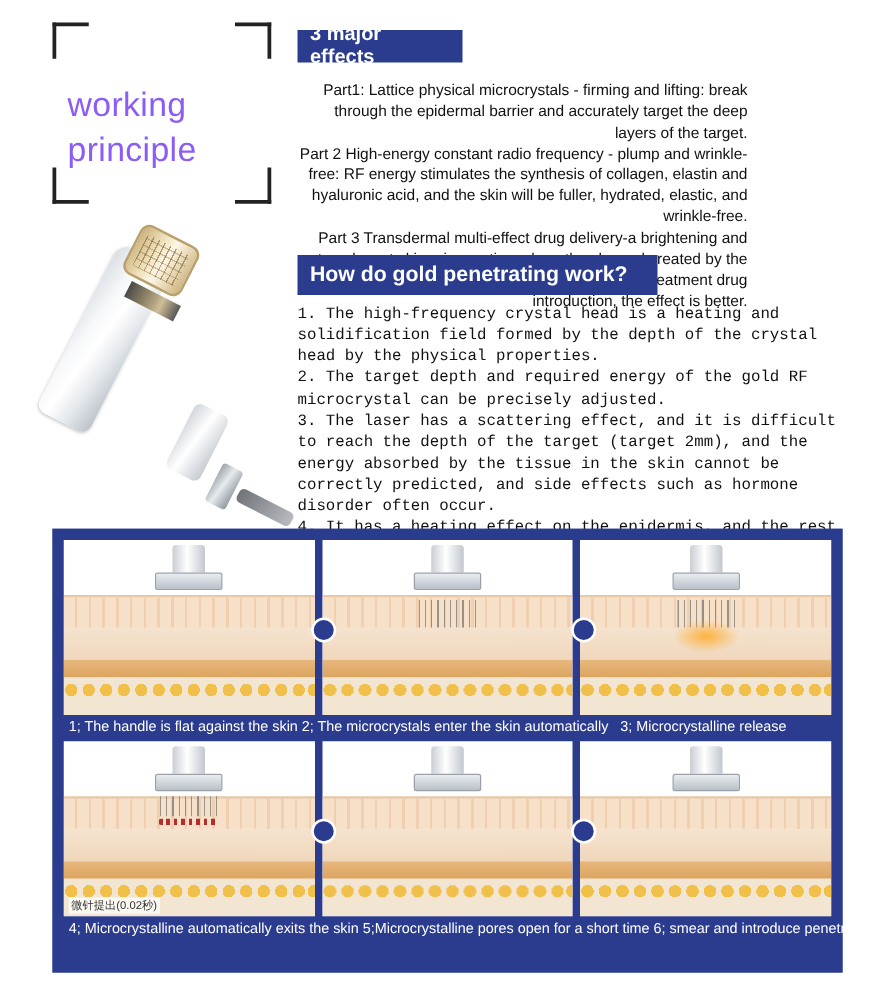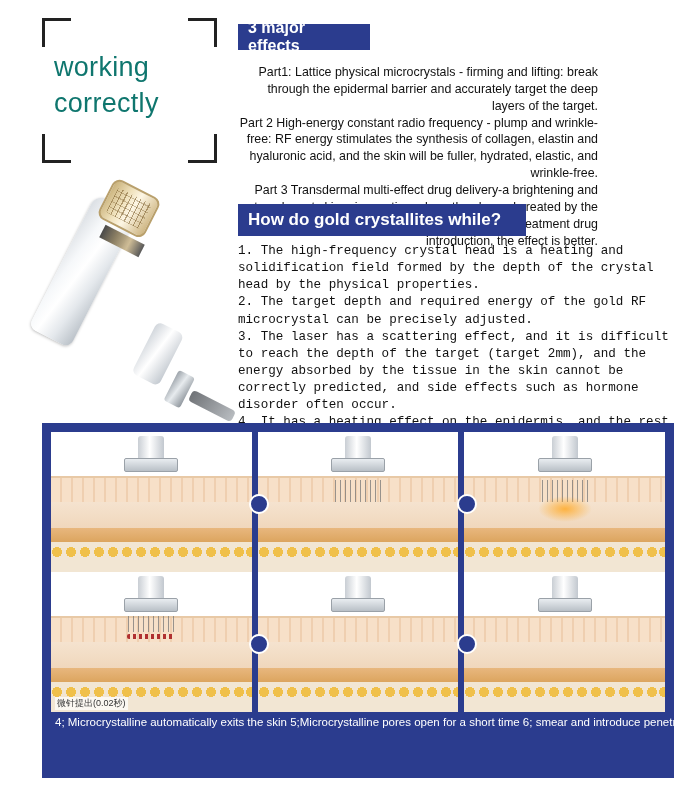--- a/index.html
+++ b/index.html
@@ -37,25 +37,25 @@
     border-style: solid;
     border-width: 0;
   }
   .corner.tl { left: 0; top: 0; border-left-width: 3px; border-top-width: 3px; }
   .corner.tr { right: 0; top: 0; border-right-width: 3px; border-top-width: 3px; }
   .corner.bl { left: 0; bottom: 0; border-left-width: 3px; border-bottom-width: 3px; }
   .corner.br { right: 0; bottom: 0; border-right-width: 3px; border-bottom-width: 3px; }
   .title-text {
     position: absolute;
     left: 12px;
-    top: 32px;
+    top: 49px;
     width: 152px;
     font-size: 27px;
     line-height: 1.32;
-    color: #0f766e;
+    color: #8b5cf6;
     letter-spacing: 0.3px;
   }
 
   
   .device {
     position: absolute;
     left: 38px;
     top: 178px;
     width: 200px;
     height: 235px;
@@ -326,41 +326,41 @@
 
 <div class="page">
 
   <div class="title-block">
     <span class="corner tl"></span>
     <span class="corner tr"></span>
     <span class="corner bl"></span>
     <span class="corner br"></span>
     <div class="title-text">
       <div>working</div>
-      <div>correctly</div>
+      <div>principle</div>
     </div>
   </div>
 
   <div class="device">
     <div class="body"></div>
     <div class="head">
       <div class="grid"></div>
     </div>
     <div class="band"></div>
     <div class="neck"></div>
     <div class="tip"></div>
     <div class="cable"></div>
   </div>
 
   <div class="bar" id="bar-effects">3 major effects</div>
   <div class="para" id="para-effects">Part1: Lattice physical microcrystals - firming and lifting: break through the epidermal barrier and accurately target the deep layers of the target.
 Part 2 High-energy constant radio frequency - plump and wrinkle-free: RF energy stimulates the synthesis of collagen, elastin and hyaluronic acid, and the skin will be fuller, hydrated, elastic, and wrinkle-free.
 Part 3 Transdermal multi-effect drug delivery-a brightening and translucent skin rejuvenation: along the channel created by the microcrystals, the implementation of personalized treatment drug introduction, the effect is better.</div>
 
-  <div class="bar" id="bar-gold">How do gold crystallites while?</div>
+  <div class="bar" id="bar-gold">How do gold penetrating work?</div>
   <div class="para" id="para-gold">1. The high-frequency crystal head is a heating and solidification field formed by the depth of the crystal head by the physical properties.
 2. The target depth and required energy of the gold RF microcrystal can be precisely adjusted.
 3. The laser has a scattering effect, and it is difficult to reach the depth of the target (target 2mm), and the energy absorbed by the tissue in the skin cannot be correctly predicted, and side effects such as hormone disorder often occur.
 4. It has a heating effect on the epidermis, and the rest time is long, and it is difficult to calm down.
 5. The nursing time of one course of fractional laser must be reached (3~5 times), while compared with the laser RF-Needle, it may be required (1~3 times) according to the situation.</div>
 
   <div class="figure-panel">
 
     <div class="fig-row">
       <div class="fig-cell">
@@ -401,20 +401,21 @@
           <div class="fat"></div>
           <div class="subcut"></div>
           <div class="needles" style="top:4px;"></div>
           <div class="glow" style="top:20px;"></div>
         </div>
       </div>
 
       <span class="connector c1"></span>
       <span class="connector c2"></span>
     </div>
+    <div class="row-caption">1; The handle is flat against the skin 2; The microcrystals enter the skin automatically   3; Microcrystalline release</div>
 
     <div class="fig-row">
       <div class="fig-cell">
         <div class="handle">
           <div class="shaft"></div>
           <div class="plate"></div>
         </div>
         <div class="skin">
           <div class="epidermis"></div>
           <div class="dermis"></div>

